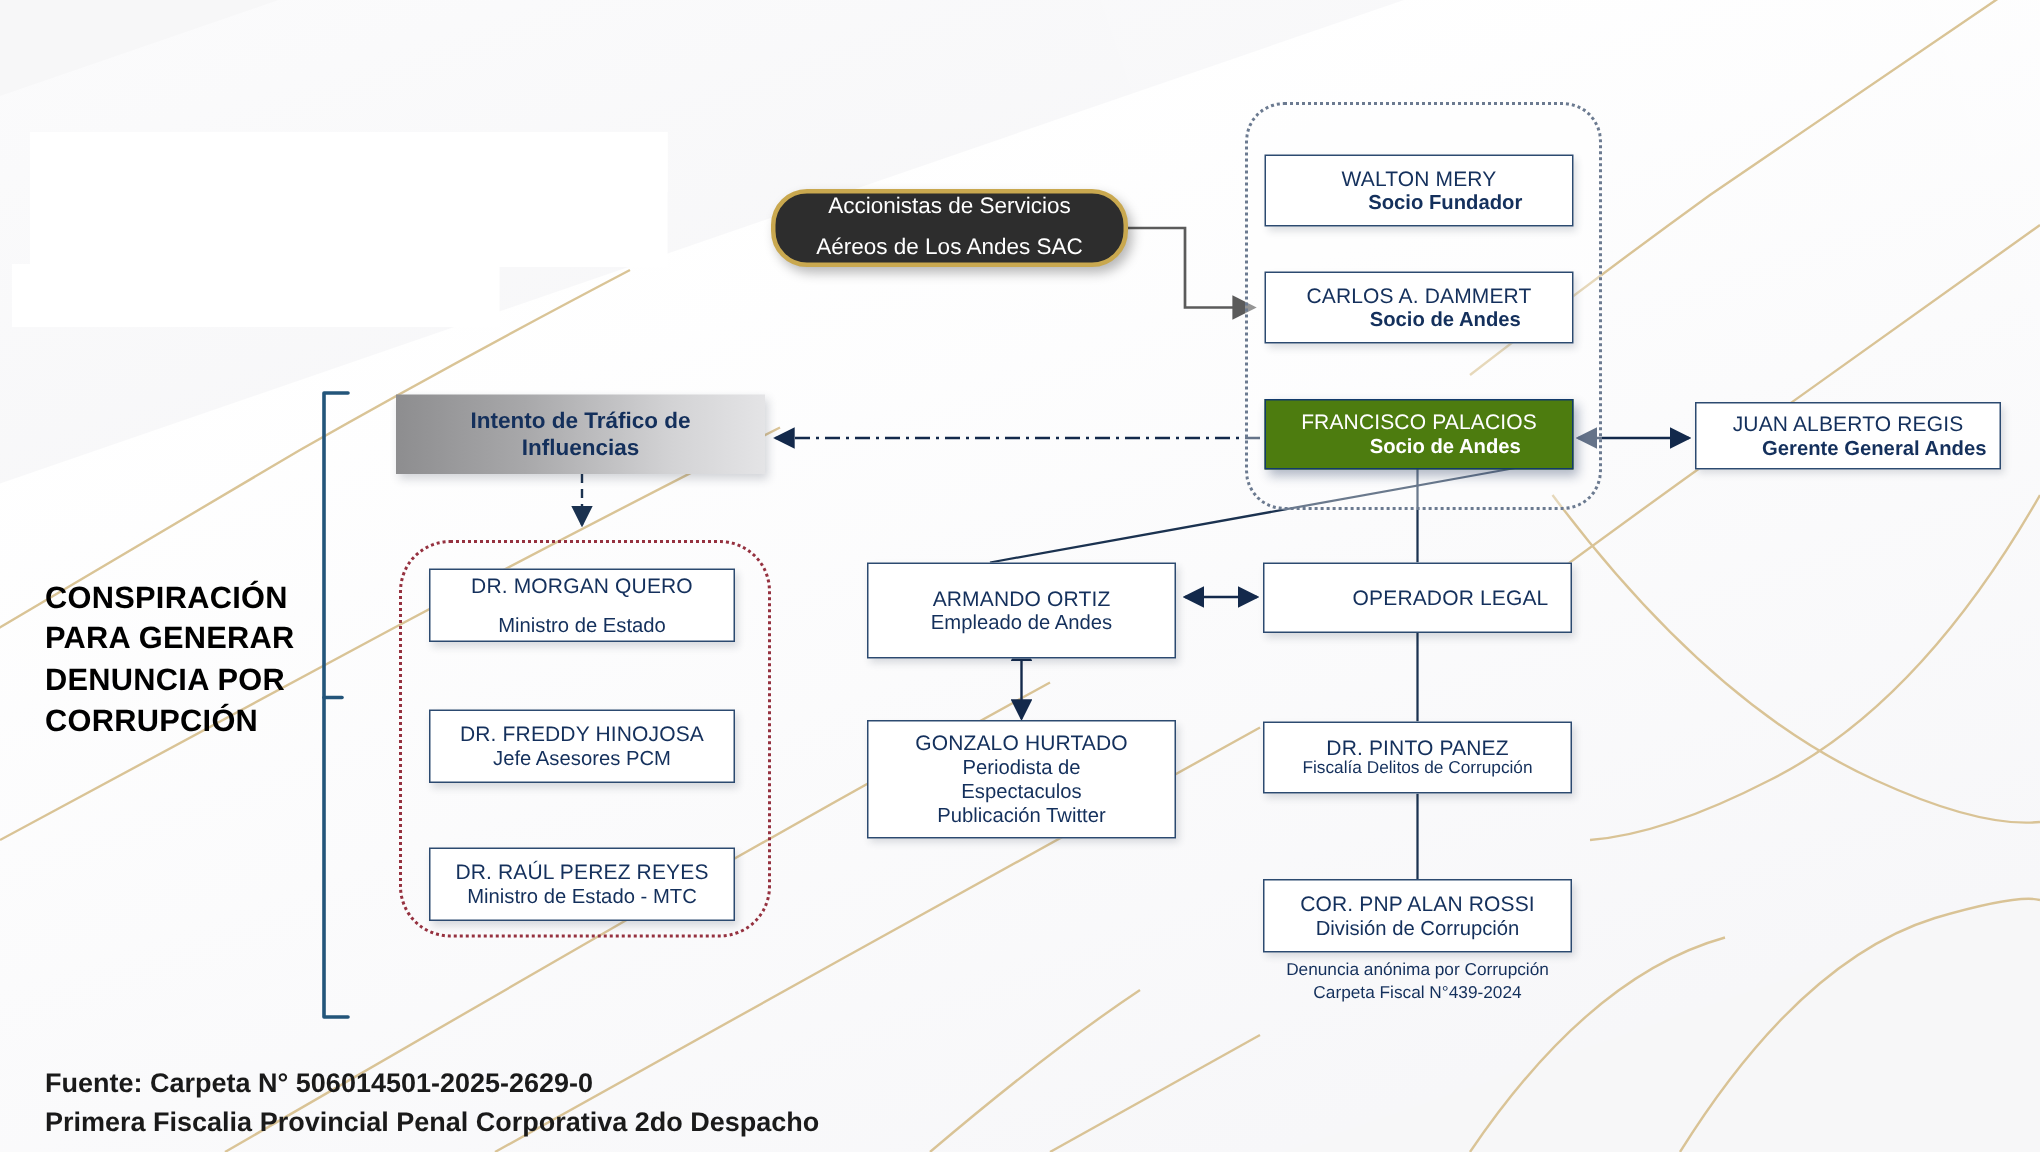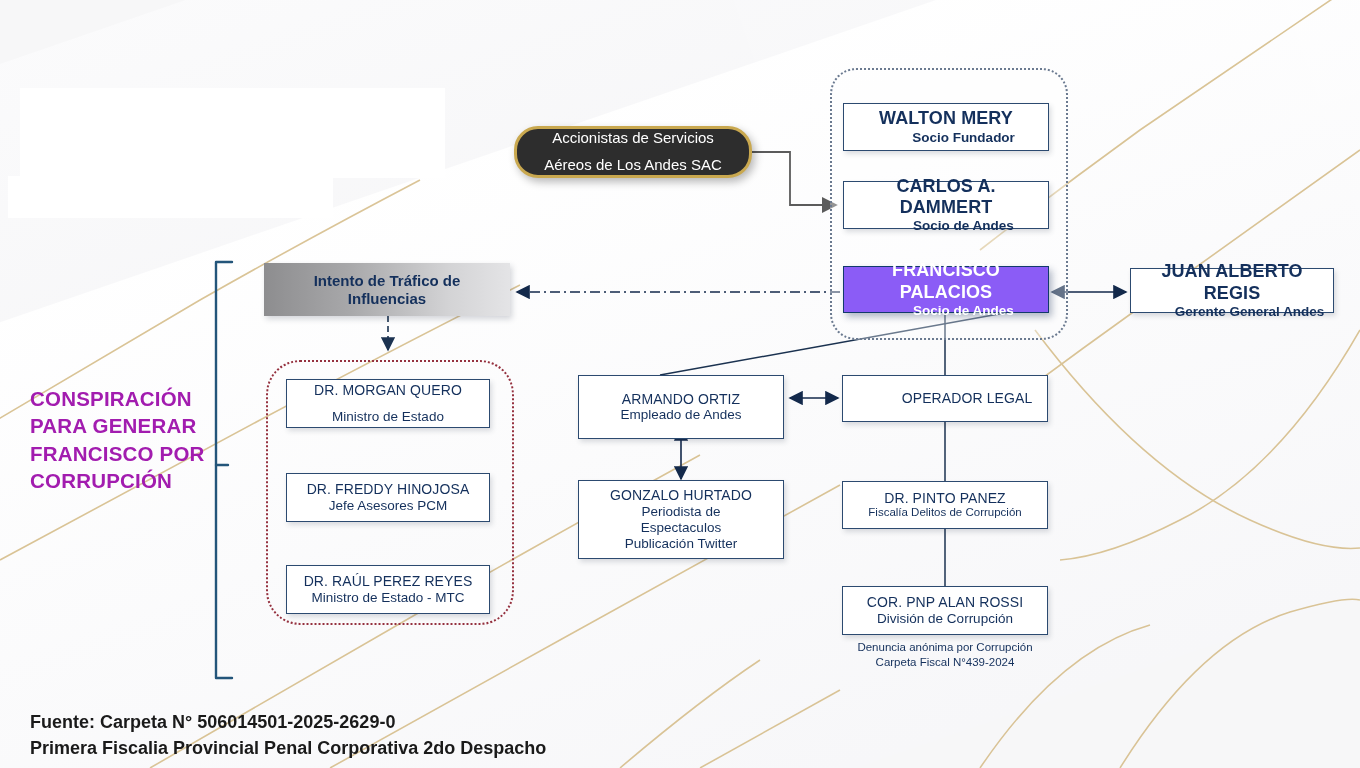--- a/index.html
+++ b/index.html
@@ -50,24 +50,24 @@
     box-shadow:2px 3px 5px rgba(40,50,70,.16);
     display:flex;flex-direction:column;
     align-items:center;justify-content:center;
     text-align:center;
     color:#14305c;
     line-height:1.18;
     padding:2px 4px;
   }
   .node .l1{font-size:14px;letter-spacing:.1px;}
   .node .l2{font-size:13.5px;}
-  .node.bold .l1{font-weight:bold;font-size:18px;}
+  .node.bold .l1{font-weight:normal;font-size:14px;text-align:right;}
   .node.bold .l2{font-weight:bold;font-size:13.5px;margin-left:35px;}
   .node.filled{
-    background:#8b5cf6;border-color:#123a6b;color:#ffffff;
+    background:#4d7c0f;border-color:#123a6b;color:#ffffff;
     box-shadow:3px 4px 7px rgba(20,40,80,.32);
   }
   .node .small{font-size:11.5px;}
 
   
   .pill{
     position:absolute;box-sizing:border-box;
     background:#2d2d2d;
     border:3px solid #c9a84f;
     border-radius:24px;
@@ -99,21 +99,21 @@
   }
   .dotted-red{
     position:absolute;box-sizing:border-box;
     border:2.5px dotted #95313f;
     border-radius:34px;
   }
 
   
   .side-label{
     position:absolute;
-    color:#a21caf;font-weight:bold;font-size:20.5px;
+    color:#000000;font-weight:bold;font-size:20.5px;
     line-height:1.33;letter-spacing:.2px;
   }
 
   
   .caption{
     position:absolute;text-align:center;
     color:#14305c;font-size:11.5px;line-height:1.3;
   }
 
   
@@ -193,21 +193,21 @@
 
     <path d="M388,316 L388,350" fill="none" stroke="#1b3250" stroke-width="1.6" stroke-dasharray="6,4" marker-end="url(#ah-dark)"></path>
 
     <path d="M232,262 L216,262 L216,678 L232,678" fill="none" stroke="#23557a" stroke-width="2.4" stroke-linecap="round" stroke-linejoin="round"></path>
     <path d="M216,465 L228,465" fill="none" stroke="#23557a" stroke-width="2.4" stroke-linecap="round"></path>
   </svg>
 
   <div class="side-label" style="left:30px;top:385px;">
     <div>CONSPIRACIÓN</div>
     <div>PARA GENERAR</div>
-    <div>FRANCISCO POR</div>
+    <div>DENUNCIA POR</div>
     <div>CORRUPCIÓN</div>
   </div>
 
   <div class="pill" style="left:514px;top:126px;width:238px;height:52px;">
     <div>Accionistas de Servicios</div>
     <div>Aéreos de Los Andes SAC</div>
   </div>
 
   <div class="dotted-round" style="left:830px;top:68px;width:238px;height:272px;"></div>
 

